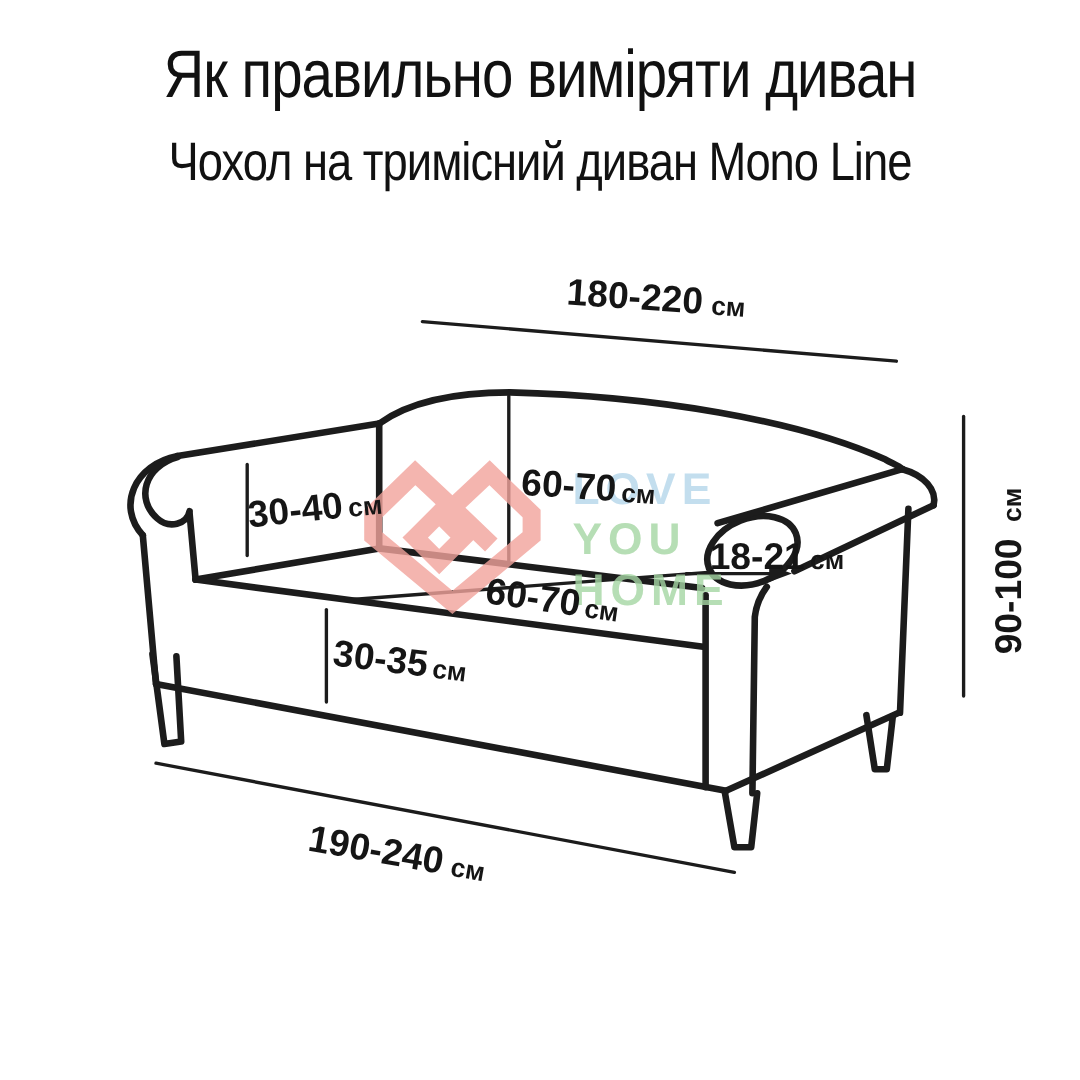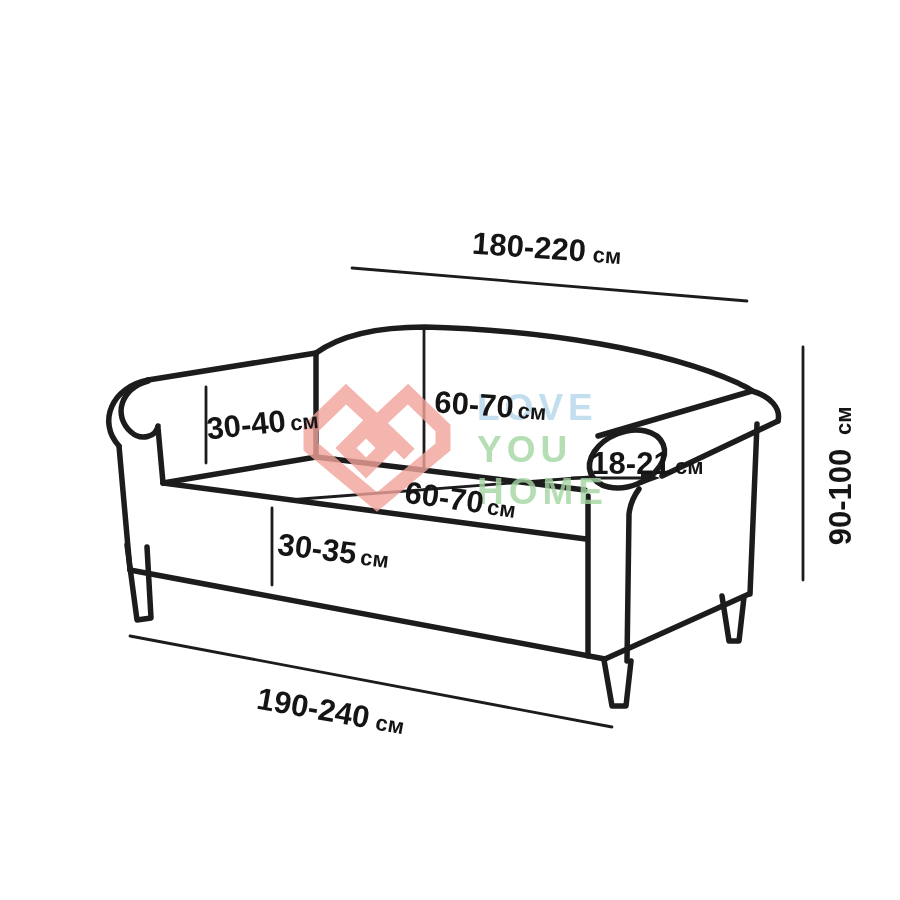--- a/index.html
+++ b/index.html
@@ -13,20 +13,24 @@
   svg{position:absolute;left:0;top:0;}
   .dim-val{font-size:31px;font-weight:700;fill:#151515;}
   .dim-unit{font-size:22px;font-weight:700;fill:#151515;}
   .wm-txt{font-size:37px;font-weight:700;letter-spacing:5px;}
 </style>
 </head>
 <body>
 
 <div class="page">
 
+  <div class="titles">
+    <div class="title">Як правильно виміряти диван</div>
+    <div class="subtitle">Чохол на тримісний диван Mono Line</div>
+  </div>
 
   <svg width="900" height="900" viewBox="0 0 900 900">
 
     <g fill="none" stroke="#1c1c1c" stroke-linecap="round" stroke-linejoin="round" stroke-width="5.5">
 
       <path d="M316,353 C345,332 388,327 425,327 C545,330 665,350 738,383 C743,386 749,388 752,391"></path>
       <path d="M316,353 L316,457"></path>
 
       <path d="M148,380 L316,353"></path>
       <path d="M148,380 C112,387 97,422 119,446"></path>

